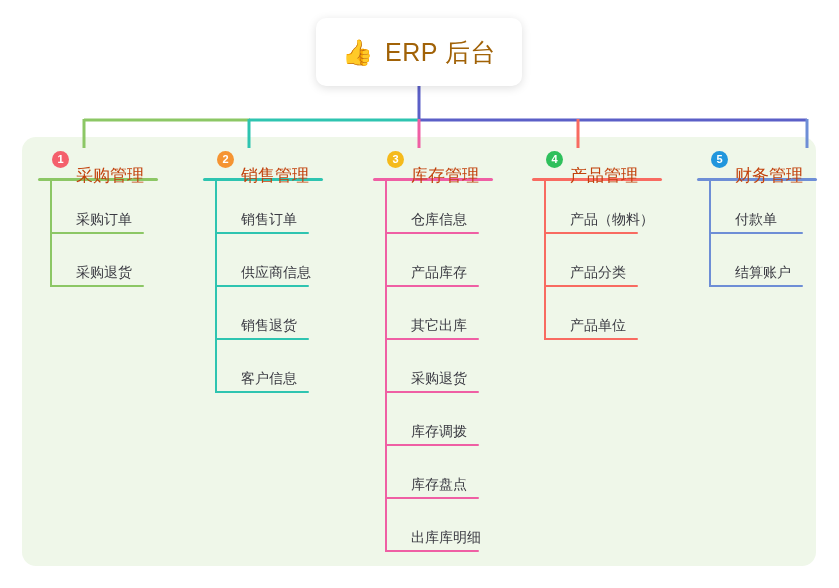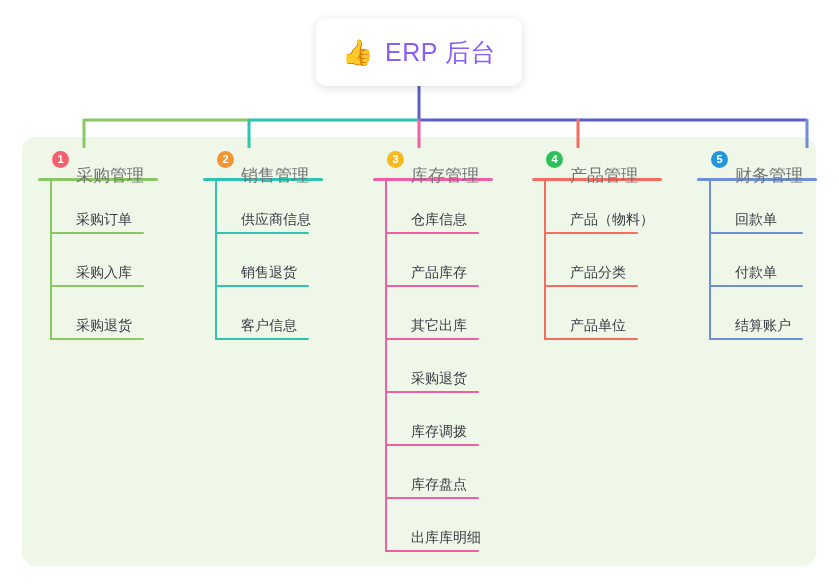--- a/index.html
+++ b/index.html
@@ -36,21 +36,21 @@
     gap: 12px;
     z-index: 5;
   }
   #root-node .root-emoji {
     font-size: 25px;
     line-height: 1;
     display: block;
   }
   #root-node .root-title {
     font-size: 25px;
-    color: #8b5cf6;
+    color: #a16207;
     letter-spacing: 0.5px;
     white-space: nowrap;
   }
 
   
   #connectors {
     position: absolute;
     left: 0;
     top: 0;
     width: 839px;
@@ -90,21 +90,21 @@
     border-radius: 50%;
     color: #ffffff;
     font-size: 11px;
     line-height: 17px;
     text-align: center;
     font-weight: bold;
     flex: 0 0 auto;
   }
   .col-title {
     font-size: 17px;
-    color: #737373;
+    color: #c2410c;
     white-space: nowrap;
     margin-top: 33px;
   }
   .col-rule {
     height: 3px;
     margin-top: 6px;
     border-radius: 2px;
   }
   .col-body {
     position: relative;
@@ -174,39 +174,39 @@
       <span class="col-title">采购管理</span>
     </div>
     <div class="col-rule" style="background: rgb(140, 199, 101);"></div>
     <div class="col-body">
       <div class="spine" style="background: rgb(140, 199, 101);"></div>
       <div class="leaf">
         <span class="leaf-label">采购订单</span>
         <span class="leaf-rule" style="background: rgb(140, 199, 101);"></span>
       </div>
       <div class="leaf">
-        <span class="leaf-label">采购入库</span>
-        <span class="leaf-rule" style="background: rgb(140, 199, 101);"></span>
-      </div>
-      <div class="leaf">
         <span class="leaf-label">采购退货</span>
         <span class="leaf-rule" style="background: rgb(140, 199, 101);"></span>
       </div>
     </div>
   </div>
 
   <div class="column" id="col-2" style="left:203px;width:120px;">
     <div class="col-head">
       <span class="badge" style="background: rgb(245, 148, 50);">2</span>
       <span class="col-title">销售管理</span>
     </div>
     <div class="col-rule" style="background: rgb(46, 196, 176);"></div>
     <div class="col-body">
       <div class="spine" style="background: rgb(46, 196, 176);"></div>
       <div class="leaf">
+        <span class="leaf-label">销售订单</span>
+        <span class="leaf-rule" style="background: rgb(46, 196, 176);"></span>
+      </div>
+      <div class="leaf">
         <span class="leaf-label">供应商信息</span>
         <span class="leaf-rule" style="background: rgb(46, 196, 176);"></span>
       </div>
       <div class="leaf">
         <span class="leaf-label">销售退货</span>
         <span class="leaf-rule" style="background: rgb(46, 196, 176);"></span>
       </div>
       <div class="leaf">
         <span class="leaf-label">客户信息</span>
         <span class="leaf-rule" style="background: rgb(46, 196, 176);"></span>
@@ -278,24 +278,20 @@
 
   <div class="column" id="col-5" style="left:697px;width:120px;">
     <div class="col-head">
       <span class="badge" style="background: rgb(33, 150, 221);">5</span>
       <span class="col-title">财务管理</span>
     </div>
     <div class="col-rule" style="background: rgb(110, 142, 214);"></div>
     <div class="col-body">
       <div class="spine" style="background: rgb(110, 142, 214);"></div>
       <div class="leaf">
-        <span class="leaf-label">回款单</span>
-        <span class="leaf-rule" style="background: rgb(110, 142, 214);"></span>
-      </div>
-      <div class="leaf">
         <span class="leaf-label">付款单</span>
         <span class="leaf-rule" style="background: rgb(110, 142, 214);"></span>
       </div>
       <div class="leaf">
         <span class="leaf-label">结算账户</span>
         <span class="leaf-rule" style="background: rgb(110, 142, 214);"></span>
       </div>
     </div>
   </div>
 

